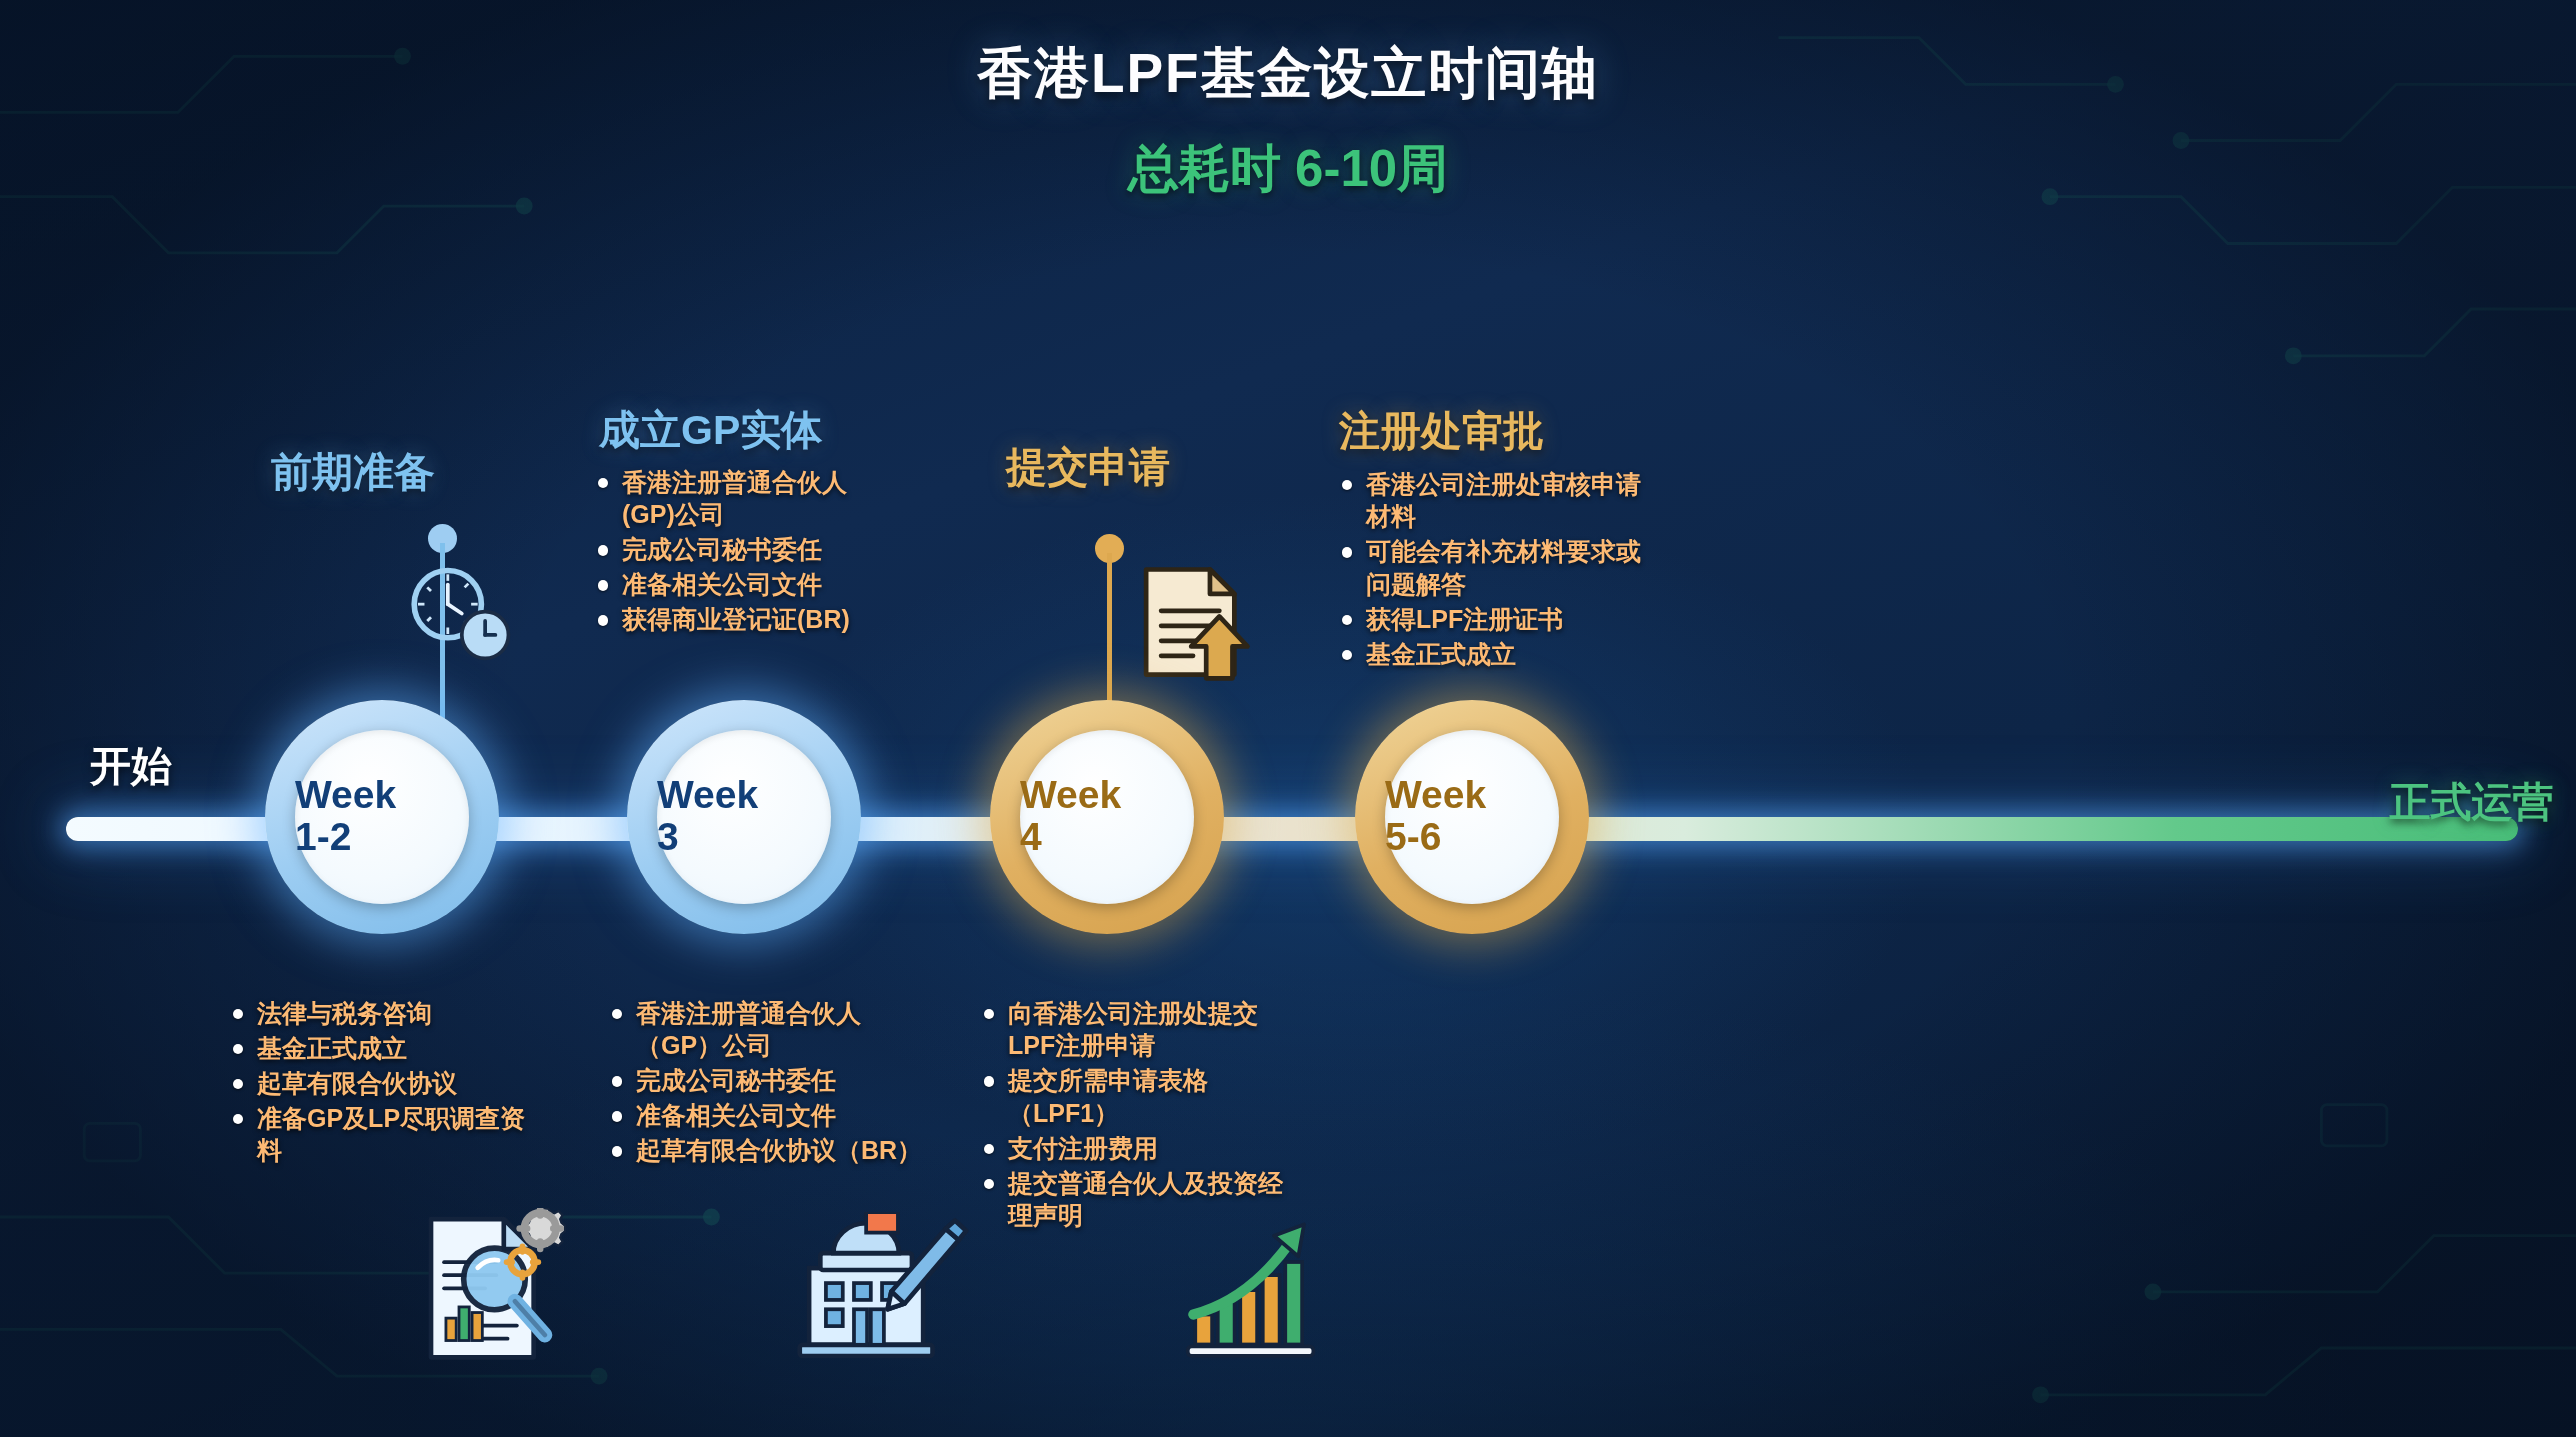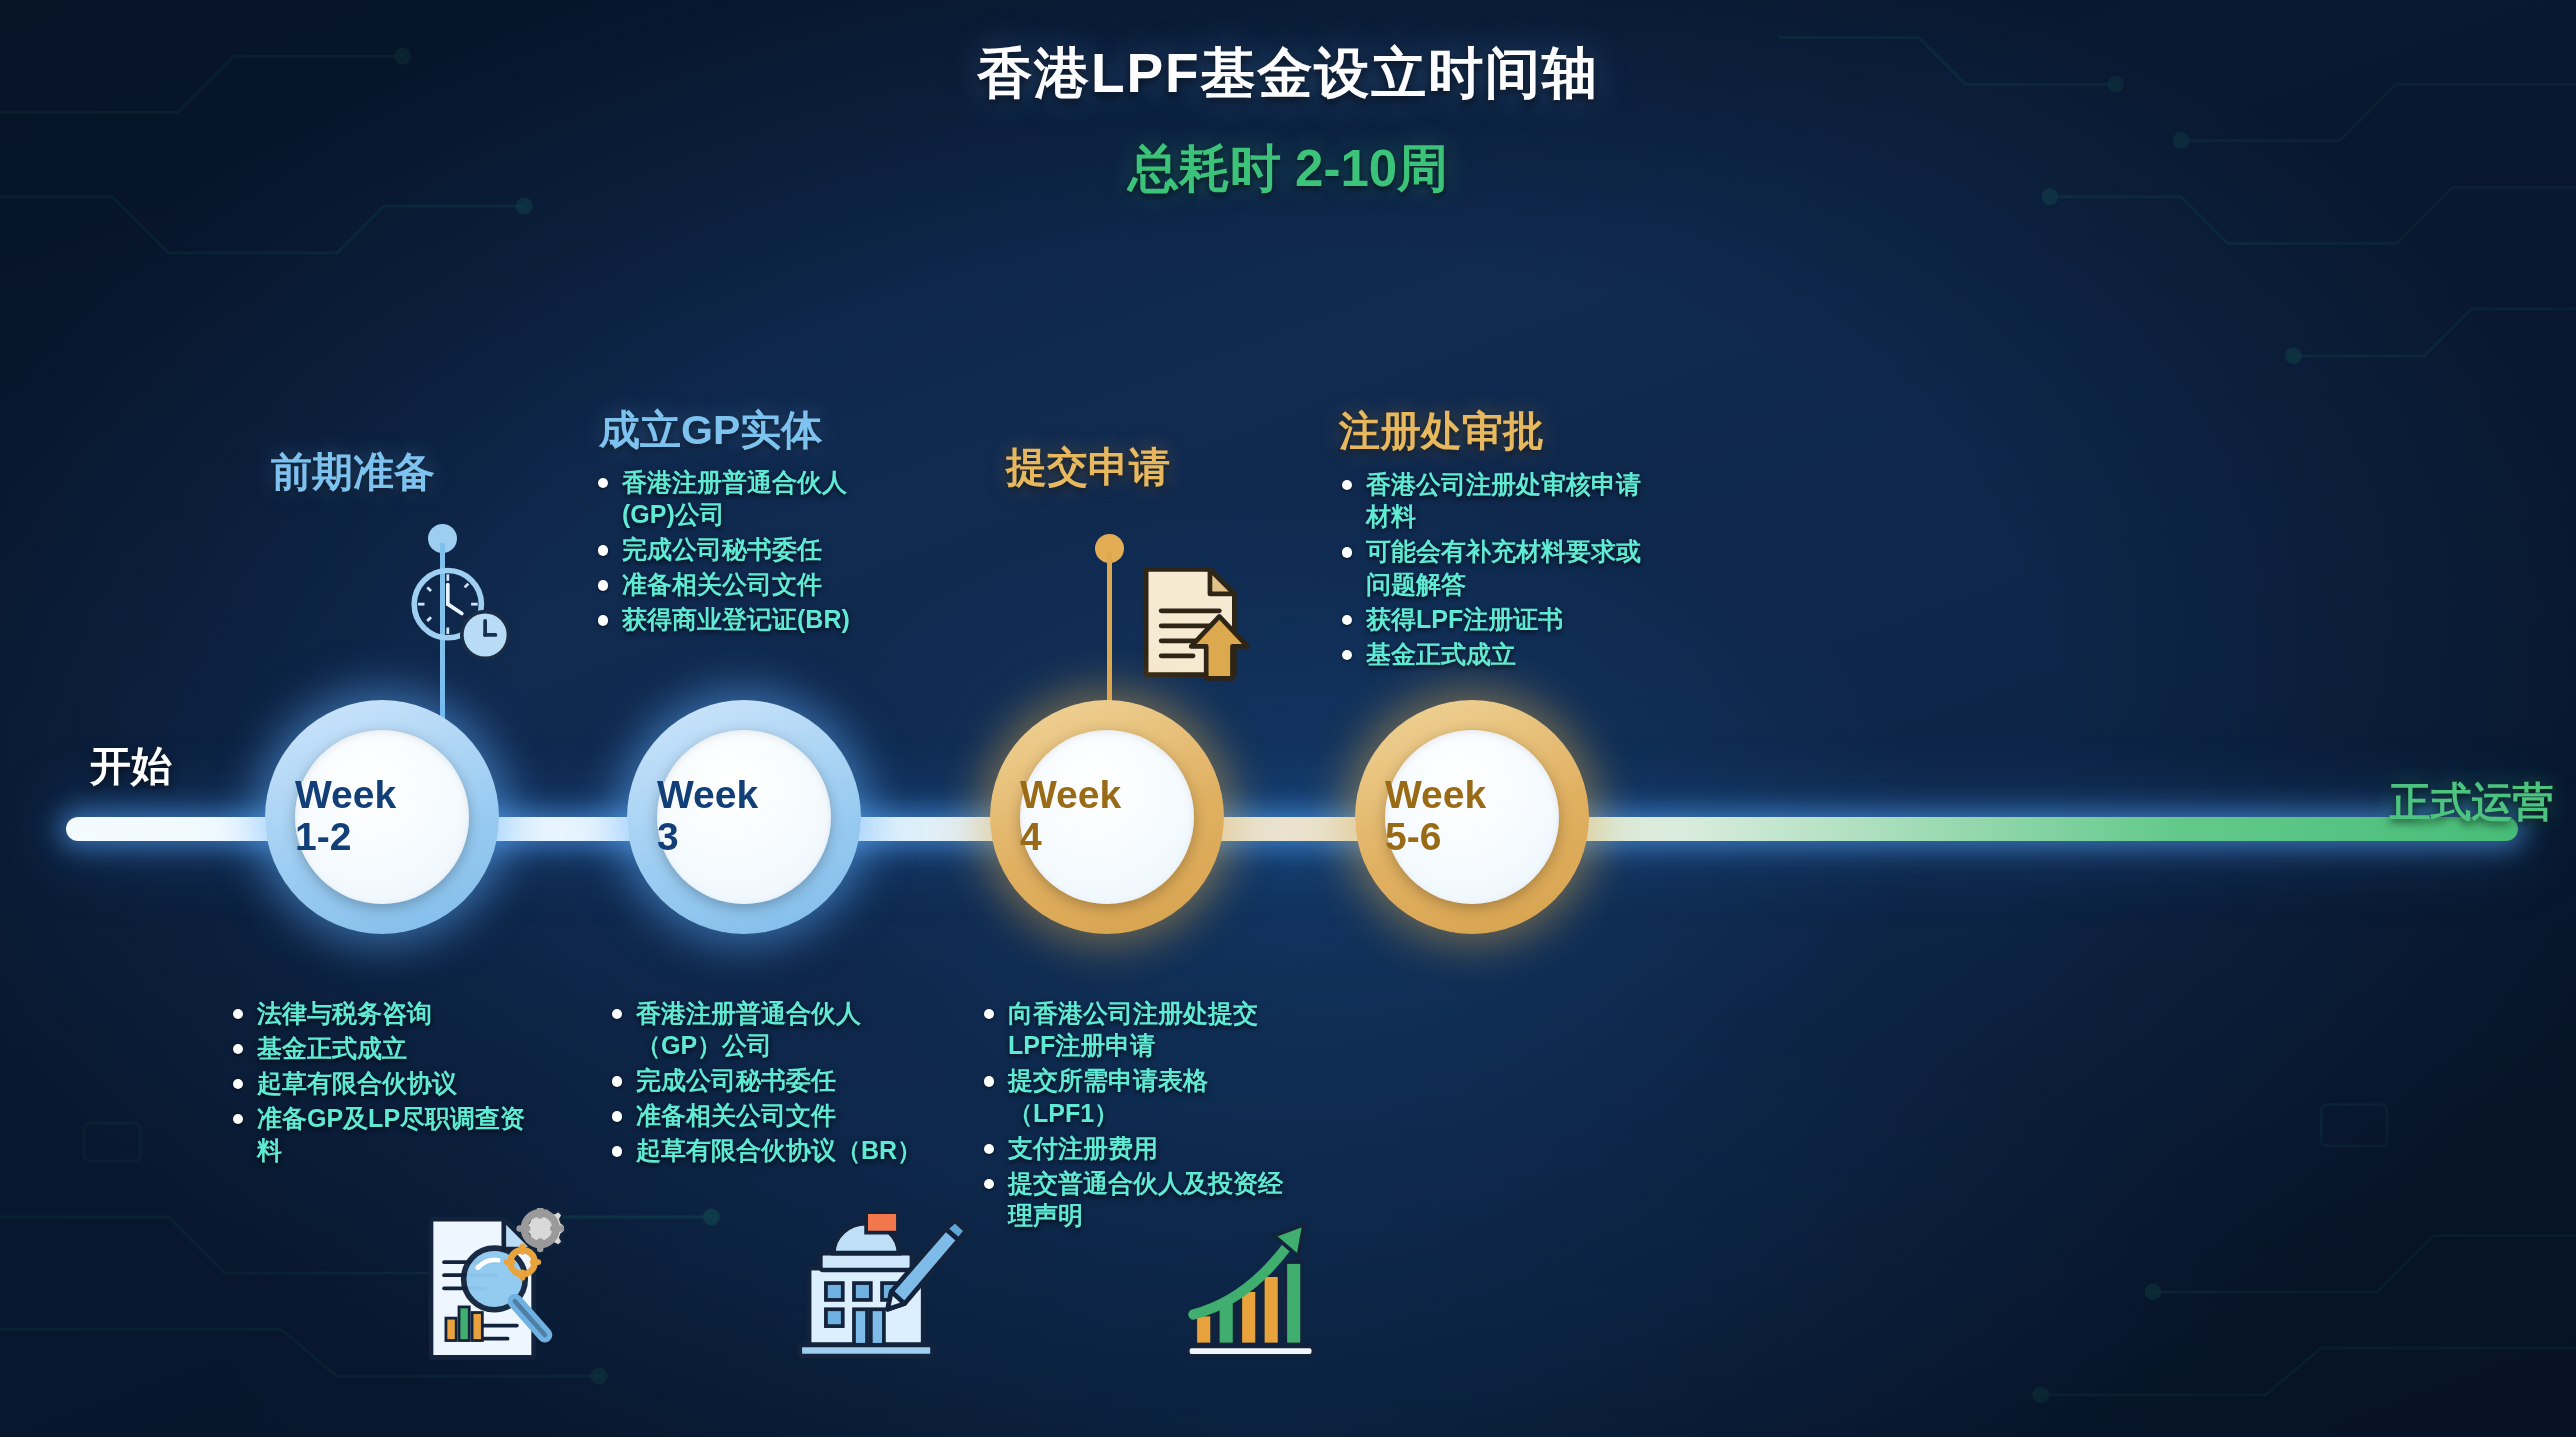--- a/index.html
+++ b/index.html
@@ -70,21 +70,21 @@
   .stem.gold .line{ background:#dda84f; } .stem.gold .dot{ background:#e2ad55; }
   
   .head{ position:absolute; font-size:41px; font-weight:bold; white-space:nowrap;
          text-shadow:0 2.8px 8.4px rgba(0,0,0,.6); }
   .h-blue{ color:#7ec2f0; text-shadow:0 2.8px 8.4px rgba(0,0,0,.6),0 0 20.6px rgba(120,190,250,.35); }
   .h-gold{ color:#e8b85e; text-shadow:0 2.8px 8.4px rgba(0,0,0,.6),0 0 20.6px rgba(230,180,90,.35); }
   
   .blist{ position:absolute; list-style:none; }
   .blist li{
     position:relative; padding-left:32px; margin-bottom:2.8px;
-    font-size:25px; line-height:1.29; color:#5eead4; font-weight:bold;
+    font-size:25px; line-height:1.29; color:#fdba74; font-weight:bold;
     text-shadow:0 1.9px 5.6px rgba(0,0,0,.75);
   }
   .blist li:before{
     content:""; position:absolute; left:7.5px; top:12px;
     width:10.3px; height:10.3px; border-radius:50%; background:#ffffff;
     box-shadow:0 0.9px 2.8px rgba(0,0,0,.6);
   }
   
   #start-label{ position:absolute; left:90px; top:739px; font-size:41px; font-weight:bold; color:#ffffff;
                 text-shadow:0 2.8px 8.4px rgba(0,0,0,.7); }
@@ -126,21 +126,21 @@
     <g stroke="#1d7a6e" stroke-width="3" fill="none" opacity="0.4">
       <rect x="2480" y="1180" width="70" height="44" rx="6"></rect>
       <rect x="90" y="1200" width="60" height="40" rx="6"></rect>
     </g>
   </svg>
   <div class="bg-vig"></div>
 </div>
 
 <div id="header">
   <div id="title">香港LPF基金设立时间轴</div>
-  <div id="subtitle">总耗时 2-10周</div>
+  <div id="subtitle">总耗时 6-10周</div>
 </div>
 
 <div id="rail-wrap">
   <div id="rail"></div>
 </div>
 
 <div id="start-label">开始</div>
 <div id="end-label">正式运营</div>
 
 <div class="head h-blue" style="left:271px; top:445px;text-align:center;">前期准备</div>

